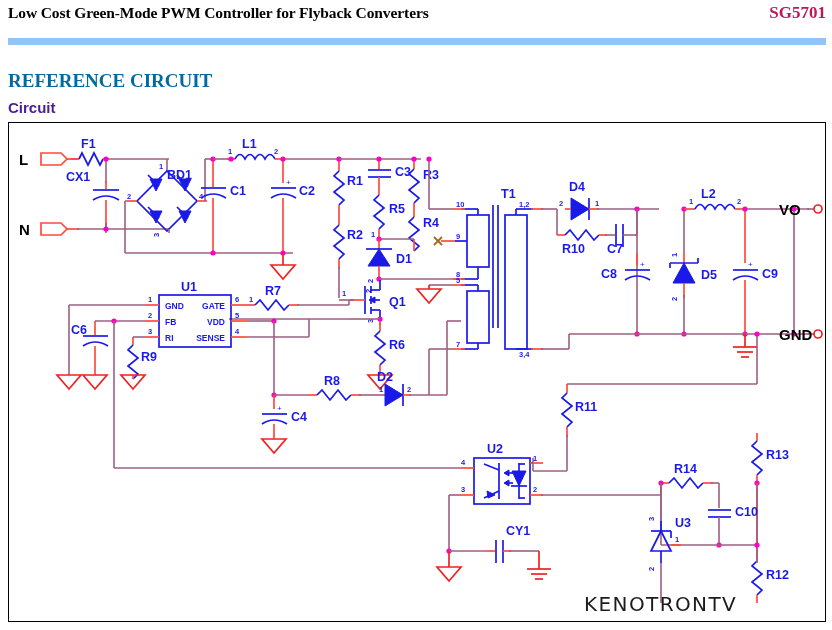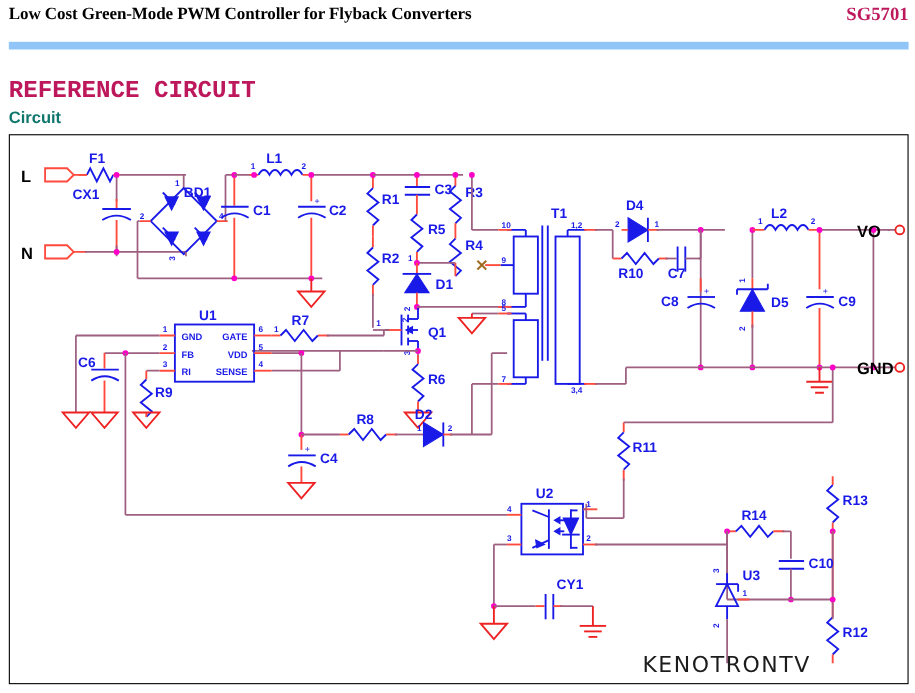--- a/index.html
+++ b/index.html
@@ -46,33 +46,33 @@
   }
   #header-rule {
     position: absolute;
     left: 8px; top: 38px;
     width: 818px; height: 7px;
     background: #92c5f7;
   }
   #section-title {
     position: absolute;
     left: 8px; top: 70px;
-    font-family: Liberation Mono, monospace;
+    font-family: Liberation Serif, serif;
     font-weight: bold;
-    font-size: 22px;
-    color: #be185d;
+    font-size: 19px;
+    color: #0369a1;
     white-space: nowrap;
   }
   #sub-title {
     position: absolute;
     left: 8px; top: 99px;
     font-family: "Liberation Sans", sans-serif;
     font-weight: bold;
     font-size: 15px;
-    color: #0f766e;
+    color: #4c1d95;
     white-space: nowrap;
   }
   
   #schem-frame {
     position: absolute;
     left: 8px; top: 122px;
     width: 818px; height: 500px;
     border: 1.5px solid #000000;
     box-sizing: border-box;
     background: #ffffff;

